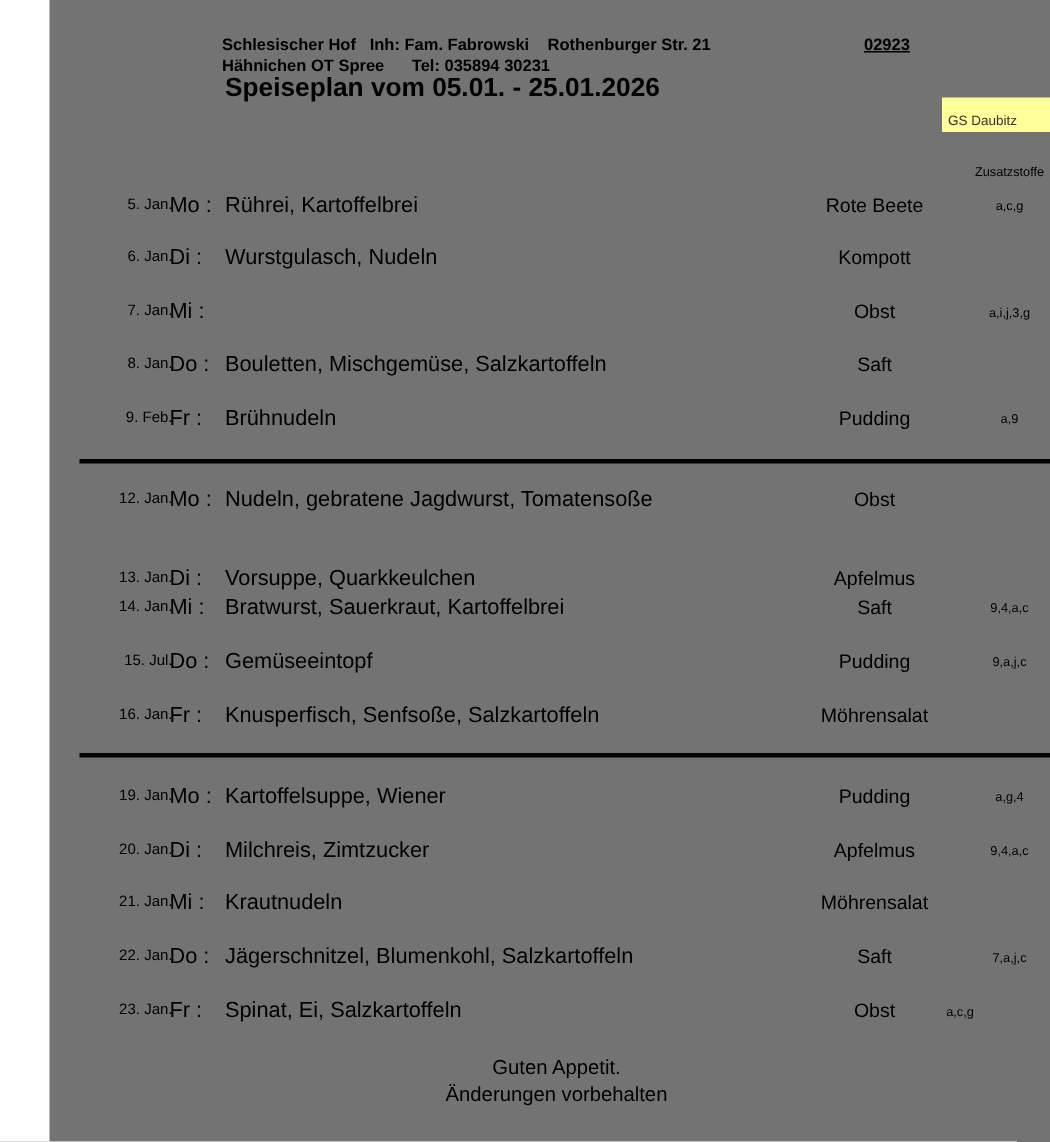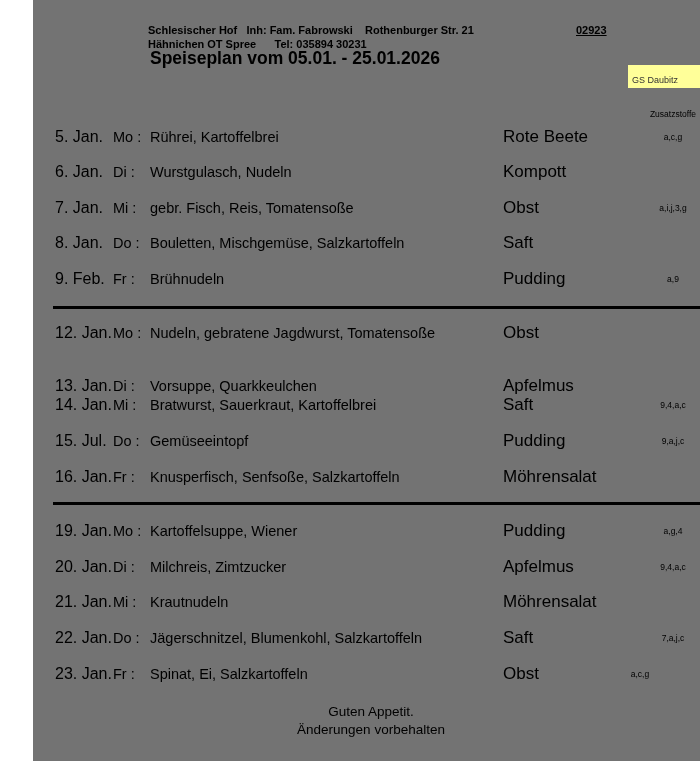--- a/index.html
+++ b/index.html
@@ -15,24 +15,24 @@
            white-space:nowrap; }
 
   .badge { position:absolute; left:595px; top:65px; width:92px; height:23px;
            background:#FFFF99; display:flex; align-items:flex-end;
            padding:0 1px 3px 4px; font-size:9px; color:#333; }
 
   .colhdr { position:absolute; left:598px; top:107px; width:84px; height:14px;
             line-height:14px; text-align:center; font-size:8.5px; }
 
   .row { position:absolute; left:0; width:700px; height:20px; line-height:20px; }
-  .row .date { position:absolute; left:22px; width:60px; font-size:16px; }
+  .row .date { position:absolute; left:22px; width:60px; font-size:10px;text-align:right; }
   .row .day  { position:absolute; left:80px; font-size:14.5px; white-space:pre; }
   .row .meal { position:absolute; left:117px; font-size:14.5px; white-space:nowrap; }
-  .row .side { position:absolute; left:470px; width:160px; text-align:left; font-size:17px; }
+  .row .side { position:absolute; left:470px; width:160px; text-align:center; font-size:13px; }
   .row .adds { position:absolute; left:600px; width:80px; text-align:center; font-size:8.5px; }
   .row .adds.shift { left:567px; }
 
   .divider { position:absolute; left:20px; width:664px; height:3px; background:#000; }
 
   .footer { position:absolute; left:0; top:703px; width:676px; text-align:center;
             font-size:13.5px; line-height:18px; }
 </style>
 </head>
 <body>
@@ -60,21 +60,20 @@
   <div class="row" style="top:162px">
     <span class="date">6. Jan.</span>
     <span class="day">Di :</span>
     <span class="meal">Wurstgulasch, Nudeln</span>
     <span class="side">Kompott</span>
     <span class="adds"></span>
   </div>
   <div class="row" style="top:198px">
     <span class="date">7. Jan.</span>
     <span class="day">Mi :</span>
-    <span class="meal">gebr. Fisch, Reis, Tomatensoße</span>
     <span class="side">Obst</span>
     <span class="adds">a,i,j,3,g</span>
   </div>
   <div class="row" style="top:233px">
     <span class="date">8. Jan.</span>
     <span class="day">Do :</span>
     <span class="meal">Bouletten, Mischgemüse, Salzkartoffeln</span>
     <span class="side">Saft</span>
     <span class="adds"></span>
   </div>

